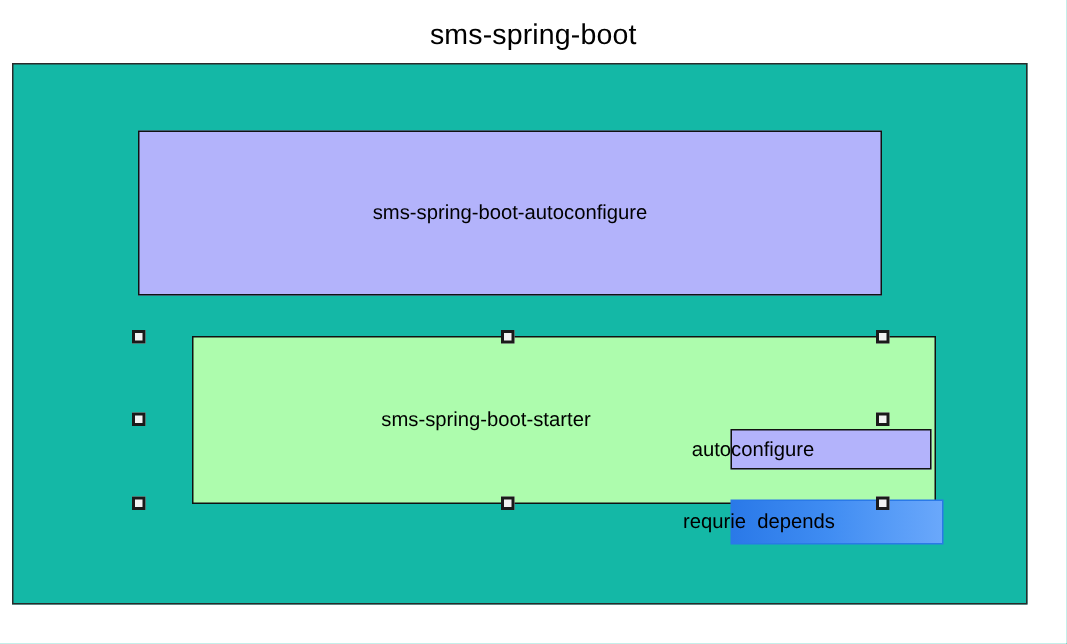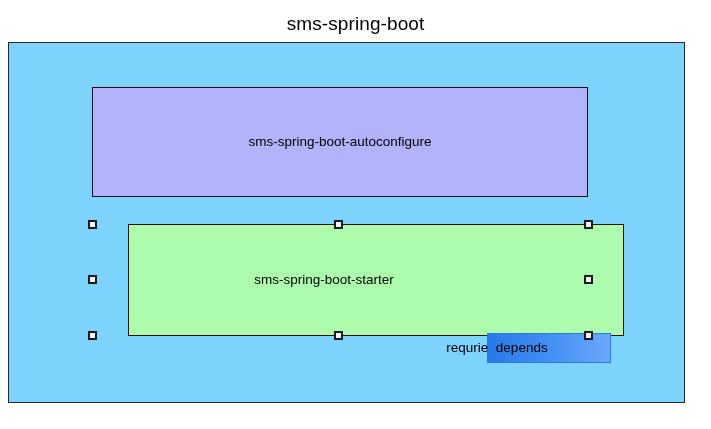--- a/index.html
+++ b/index.html
@@ -30,21 +30,21 @@
     white-space: nowrap;
   }
 
   
   .canvas {
     position: absolute;
     left: 8px;
     top: 42px;
     width: 677px;
     height: 361px;
-    background: #7dd3fc;
+    background: #14b8a6;
     border: 1px solid #2a2a2a;
     box-sizing: border-box;
   }
 
   
   .node {
     position: absolute;
     box-sizing: border-box;
     border: 1px solid #111111;
     display: flex;
@@ -93,21 +93,21 @@
     top: 61px;
     width: 134px;
     height: 27px;
     background: #b3b3fb;
   }
 
   
   .node-require-depends-chip {
     left: 358px;
     top: 108px;
-    width: 124px;
+    width: 142px;
     height: 30px;
     background: linear-gradient(to right, #2a79e8 0%, #3f8cf2 45%, #6aa8fb 100%);
     border: 1px solid #2a79e8;
   }
 
   
   .handle {
     position: absolute;
     width: 9px;
     height: 9px;
@@ -123,20 +123,23 @@
 
 <div class="canvas">
 
   <div class="node node-autoconfigure-module">
     <span class="node-label">sms-spring-boot-autoconfigure</span>
   </div>
 
   <div class="node node-starter-module">
     <span class="node-label">sms-spring-boot-starter</span>
 
+    <div class="node node-autoconfigure-chip">
+      <span class="node-label">autoconfigure</span>
+    </div>
 
     <div class="node node-require-depends-chip">
       <span class="node-label">requrie  depends</span>
     </div>
   </div>
 
   <div class="handle" style="left:79px;  top:177px;"></div>
   <div class="handle" style="left:325px; top:177px;"></div>
   <div class="handle" style="left:575px; top:177px;"></div>
   <div class="handle" style="left:79px;  top:232px;"></div>

